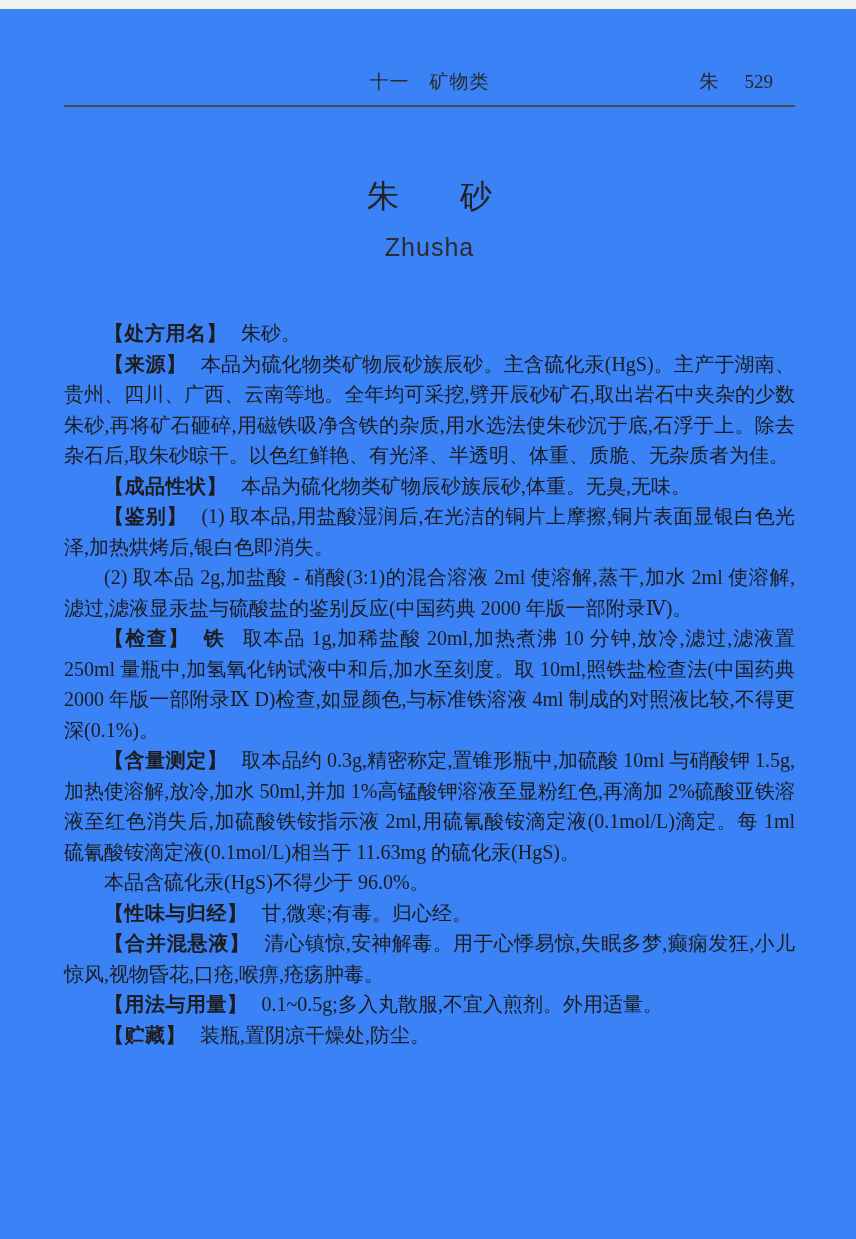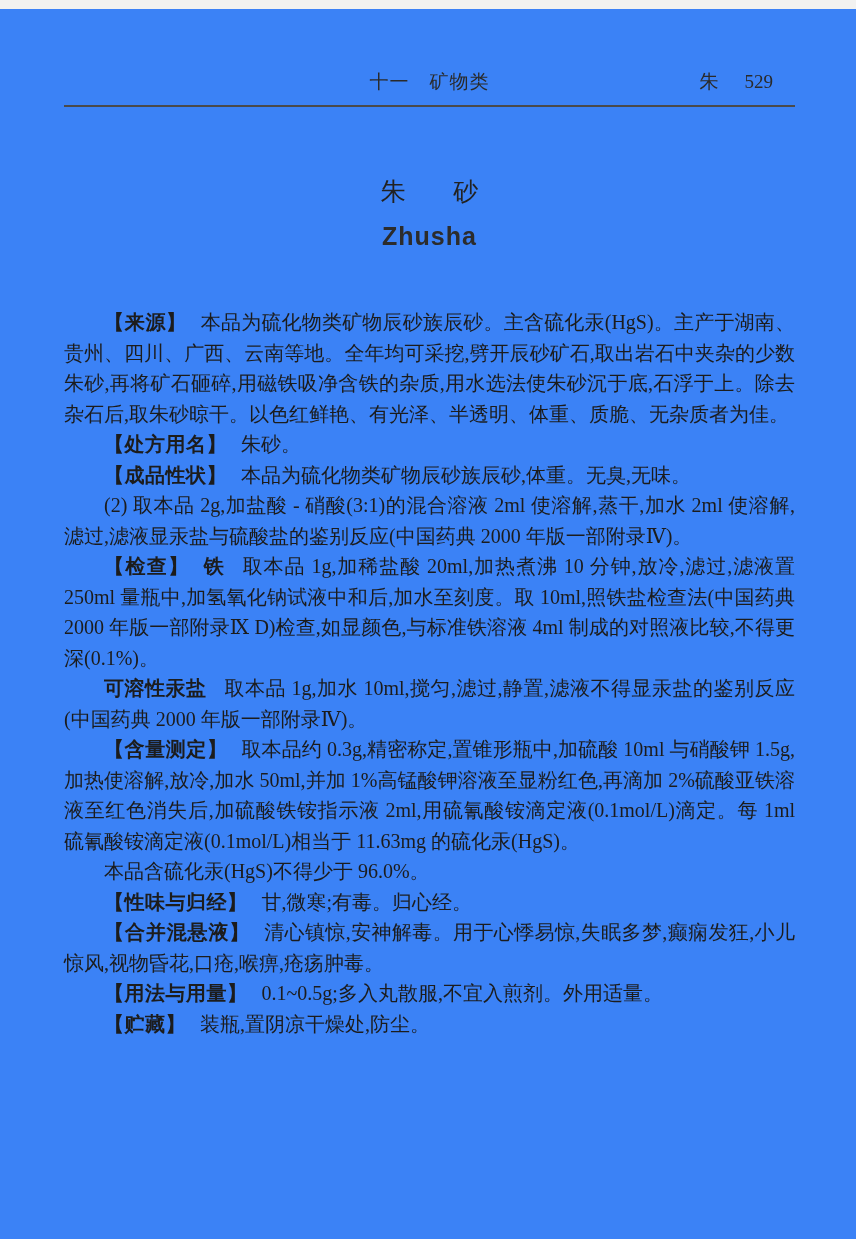--- a/index.html
+++ b/index.html
@@ -53,32 +53,32 @@
     border-bottom: 2px solid #4a4a4a;
     margin-top: 2px;
   }
   
   .title-block {
     margin-top: 68px;
     text-align: center;
   }
   .drug-title {
     font-family: Liberation Mono, monospace;
-    font-size: 25px;
+    font-size: 32px;
     font-weight: 500;
     color: #222;
     letter-spacing: 1.9em;
     padding-left: 1.9em; 
     margin: 0;
   }
   .drug-pinyin {
     margin-top: 14px;
     font-family: "Liberation Sans", "DejaVu Sans", sans-serif;
     font-size: 25px;
-    font-weight: 700;
+    font-weight: 400;
     color: #2c2c2c;
     letter-spacing: 1px;
   }
   
   .content {
     margin-top: 56px;
     font-size: 20px;
     line-height: 30.5px;
     text-align: justify;
     color: #1c1c1c;
@@ -114,33 +114,33 @@
     </div>
     <div class="header-rule"></div>
 
     <div class="title-block">
       <h1 class="drug-title">朱砂</h1>
       <div class="drug-pinyin">Zhusha</div>
     </div>
 
     <div class="content">
 
+      <p class="para"><span class="lbl">【处方用名】</span><span class="txt">朱砂。</span></p>
+
       <p class="para"><span class="lbl">【来源】</span><span class="txt">本品为硫化物类矿物辰砂族辰砂。主含硫化汞(HgS)。主产于湖南、贵州、四川、广西、云南等地。全年均可采挖,劈开辰砂矿石,取出岩石中夹杂的少数朱砂,再将矿石砸碎,用磁铁吸净含铁的杂质,用水选法使朱砂沉于底,石浮于上。除去杂石后,取朱砂晾干。以色红鲜艳、有光泽、半透明、体重、质脆、无杂质者为佳。</span></p>
-
-      <p class="para"><span class="lbl">【处方用名】</span><span class="txt">朱砂。</span></p>
 
 
       <p class="para"><span class="lbl">【成品性状】</span><span class="txt">本品为硫化物类矿物辰砂族辰砂,体重。无臭,无味。</span></p>
 
+      <p class="para"><span class="lbl">【鉴别】</span><span class="txt">(1) 取本品,用盐酸湿润后,在光洁的铜片上摩擦,铜片表面显银白色光泽,加热烘烤后,银白色即消失。</span></p>
 
       <p class="para"><span class="txt">(2) 取本品 2g,加盐酸 - 硝酸(3:1)的混合溶液 2ml 使溶解,蒸干,加水 2ml 使溶解,滤过,滤液显汞盐与硫酸盐的鉴别反应(中国药典 2000 年版一部附录Ⅳ)。</span></p>
 
       <p class="para"><span class="lbl">【检查】</span><span class="sub">铁</span><span class="txt">取本品 1g,加稀盐酸 20ml,加热煮沸 10 分钟,放冷,滤过,滤液置 250ml 量瓶中,加氢氧化钠试液中和后,加水至刻度。取 10ml,照铁盐检查法(中国药典 2000 年版一部附录Ⅸ D)检查,如显颜色,与标准铁溶液 4ml 制成的对照液比较,不得更深(0.1%)。</span></p>
 
-      <p class="para"><span class="sub">可溶性汞盐</span><span class="txt">取本品 1g,加水 10ml,搅匀,滤过,静置,滤液不得显汞盐的鉴别反应(中国药典 2000 年版一部附录Ⅳ)。</span></p>
 
       <p class="para"><span class="lbl">【含量测定】</span><span class="txt">取本品约 0.3g,精密称定,置锥形瓶中,加硫酸 10ml 与硝酸钾 1.5g,加热使溶解,放冷,加水 50ml,并加 1%高锰酸钾溶液至显粉红色,再滴加 2%硫酸亚铁溶液至红色消失后,加硫酸铁铵指示液 2ml,用硫氰酸铵滴定液(0.1mol/L)滴定。每 1ml 硫氰酸铵滴定液(0.1mol/L)相当于 11.63mg 的硫化汞(HgS)。</span></p>
 
       <p class="para"><span class="txt">本品含硫化汞(HgS)不得少于 96.0%。</span></p>
 
       <p class="para"><span class="lbl">【性味与归经】</span><span class="txt">甘,微寒;有毒。归心经。</span></p>
 
       <p class="para"><span class="lbl">【合并混悬液】</span><span class="txt">清心镇惊,安神解毒。用于心悸易惊,失眠多梦,癫痫发狂,小儿惊风,视物昏花,口疮,喉痹,疮疡肿毒。</span></p>
 
       <p class="para"><span class="lbl">【用法与用量】</span><span class="txt">0.1~0.5g;多入丸散服,不宜入煎剂。外用适量。</span></p>

